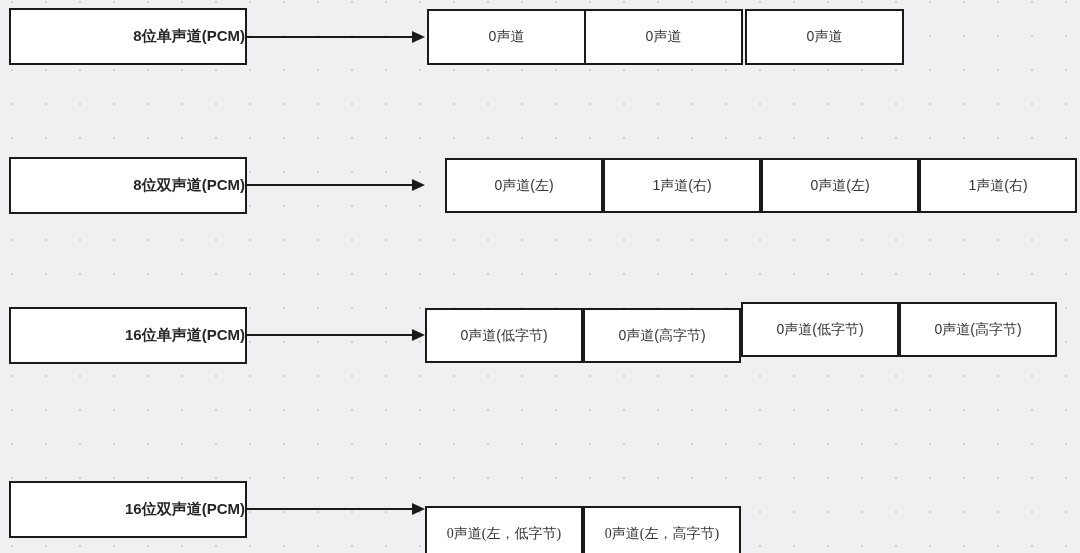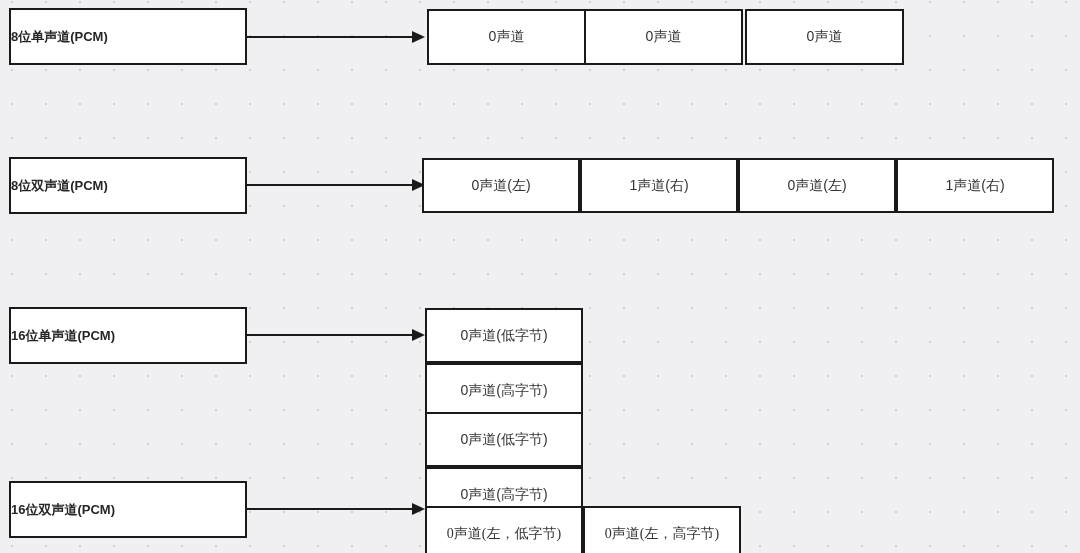--- a/index.html
+++ b/index.html
@@ -14,22 +14,22 @@
     background-image: radial-gradient(circle, #cfcfd3 1.2px, transparent 1.4px);
     background-size: 34px 34px;
     background-position: -5px -15px;
   }
   .label-box {
     position: absolute;
     left: 9px; width: 238px; height: 57px;
     background: #ffffff;
     border: 2px solid #1a1a1a;
     box-sizing: border-box;
-    display: flex; align-items: center; justify-content: flex-start;
-    font-size: 13px; font-weight: bold; color: #262626;
+    display: flex; align-items: center; justify-content: flex-end;
+    font-size: 15px; font-weight: bold; color: #262626;
     white-space: nowrap;
   }
   .strip {
     position: absolute;
     display: flex; align-items: flex-end;
   }
   .cell {
     background: #ffffff;
     border: 2px solid #1a1a1a;
     box-sizing: border-box;
@@ -54,22 +54,22 @@
   }
   .arrow-head {
     position: absolute; right: 0; top: 0;
     width: 0; height: 0;
     border-left: 13px solid #1a1a1a;
     border-top: 6px solid transparent;
     border-bottom: 6px solid transparent;
   }
   
   .lb1 { top: 8px; }   .ar1 { top: 31px; }  .st1 { left: 427px; top: 9px; }
-  .lb2 { top: 157px; } .ar2 { top: 179px; } .st2 { left: 422px; top: 158px; }
-  .lb3 { top: 307px; } .ar3 { top: 329px; } .st3 { left: 425px; top: 308px; flex-direction: column; }
+  .lb2 { top: 157px; } .ar2 { top: 179px; } .st2 { left: 445px; top: 158px; }
+  .lb3 { top: 307px; } .ar3 { top: 329px; } .st3 { left: 425px; top: 308px; }
   .lb4 { top: 481px; } .ar4 { top: 503px; } .st4 { left: 425px; top: 506px; font-family: Liberation Serif, serif; }
 </style>
 </head>
 <body>
 
 <div class="canvas">
 
   <div class="label-box lb1">
     <span>8位单声道(PCM)</span>
   </div>

